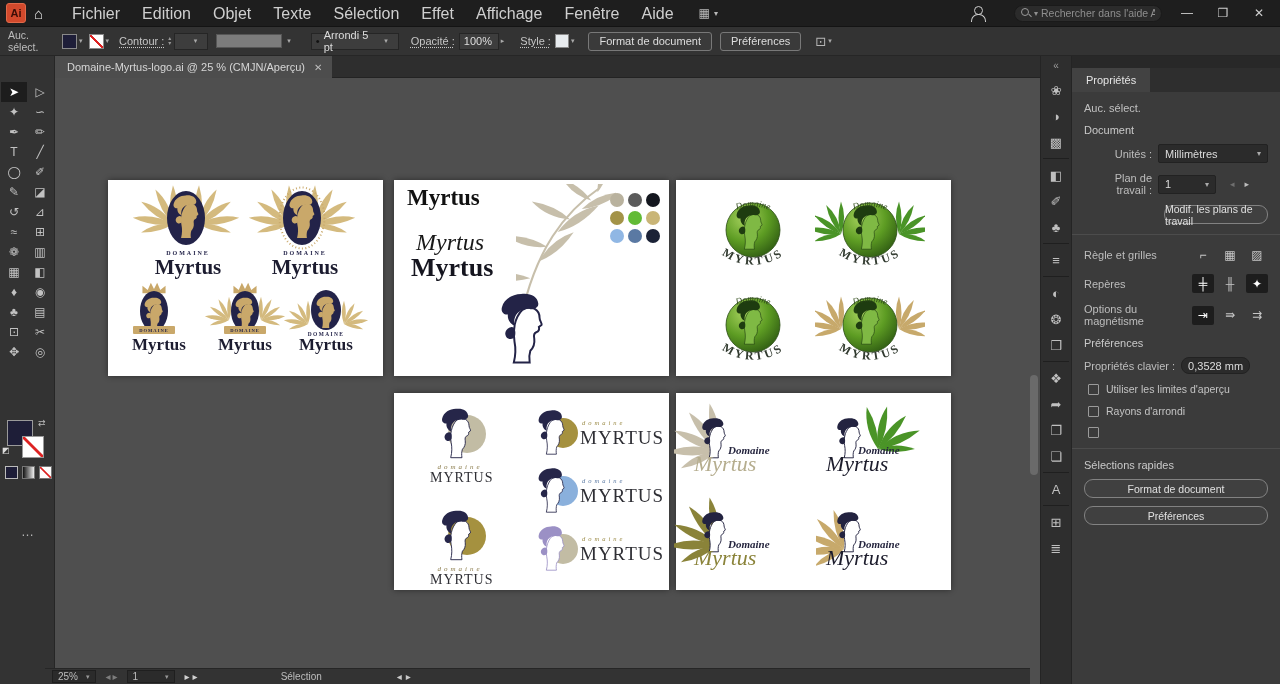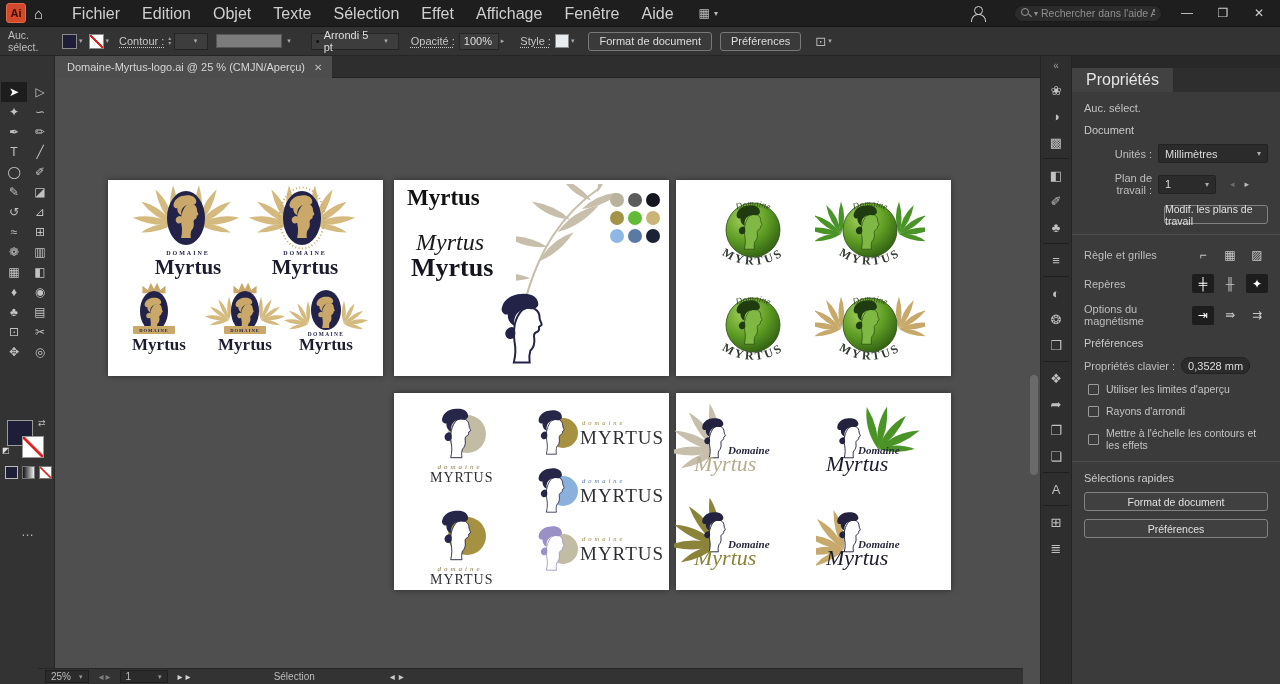--- a/index.html
+++ b/index.html
@@ -64,49 +64,49 @@
   .mode-grad { background:linear-gradient(to right,#111,#eee); }
   .mode-none { background:linear-gradient(to top right,#fff 42%,#d22 47%,#d22 53%,#fff 58%); }
   .tb-extra { position:absolute; width:55px; text-align:center; color:#b5b5b5; }
 
   
   #canvas { position:absolute; left:56px; top:78px; width:984px; height:606px; background:#4f4f4f; overflow:hidden; }
   .artboard { position:absolute; background:#ffffff; box-shadow:0 0 6px rgba(0,0,0,.45); }
   .vscroll { position:absolute; right:2px; top:297px; width:8px; height:100px; background:#6a6a6a; border-radius:4px; }
 
   
-  #statusbar { position:absolute; left:38px; top:668px; width:985px; height:16px; background:#333333; border-top:1px solid #262626; display:flex; align-items:center; font-size:10px; color:#bdbdbd; overflow:hidden; }
+  #statusbar { position:absolute; left:45px; top:668px; width:985px; height:16px; background:#333333; border-top:1px solid #262626; display:flex; align-items:center; font-size:10px; color:#bdbdbd; overflow:hidden; }
   .st-field { height:13px; background:#2b2b2b; border:1px solid #1f1f1f; display:flex; align-items:center; padding:0 5px; gap:8px; margin-left:7px; }
   .st-dim { color:#7d7d7d; margin-left:10px; letter-spacing:2px; }
   .st-nav { color:#d2d2d2; margin-left:10px; letter-spacing:3px; }
   .st-sel { margin-left:80px; }
   .st-icons { margin-left:75px; color:#c9c9c9; letter-spacing:4px; }
 
   
   #dock { position:absolute; left:1040px; top:56px; width:32px; height:628px; background:#2e2e2e; border-left:1px solid #242424; border-right:1px solid #242424; display:flex; flex-direction:column; align-items:center; padding-top:4px; }
   .dock-collapse { color:#9a9a9a; font-size:10px; margin-bottom:6px; }
   .dock-ic { width:24px; height:24px; margin:1px 0; display:flex; align-items:center; justify-content:center; color:#c0c0c0; font-size:13px; }
   .dock-sep { width:26px; height:1px; background:#1f1f1f; margin:3px 0; }
 
   
   #props { position:absolute; left:1072px; top:56px; width:208px; height:628px; background:#3b3b3b; }
   .props-head { height:12px; background:#282828; text-align:right; color:#9a9a9a; font-size:8px; padding-right:4px; }
   .props-tabrow { height:24px; background:#2e2e2e; display:flex; }
-  .props-tab { background:#424242; color:#e4e4e4; font-size:16px; padding:0 14px; display:flex; align-items:center; }
+  .props-tab { background:#424242; color:#e4e4e4; font-size:11px; padding:0 14px; display:flex; align-items:center; }
   .props-body { padding:10px 12px 0 12px; font-size:11px; color:#bdbdbd; }
   .p-line { margin-bottom:6px; }
   .p-sect { color:#c9c9c9; margin:10px 0 8px 0; }
   .p-row { display:flex; align-items:center; margin-bottom:9px; }
   .p-lab { width:74px; text-align:right; padding-right:6px; flex:none; }
   .p-select { flex:1; height:19px; background:#2b2b2b; border:1px solid #222; border-radius:2px; display:flex; align-items:center; justify-content:space-between; padding:0 6px; color:#dcdcdc; }
   .p-select .pchev { font-size:8px; color:#aaa; }
   .p-select.narrow { flex:none; width:58px; }
   .p-arrows { margin-left:14px; letter-spacing:10px; font-size:9px; }
   .p-arrows .dim { color:#6f6f6f; }
-  .p-btn { display:block; height:19px; background:#404040; border:1px solid #828282; border-radius:3px; color:#e0e0e0; font-size:10.5px; display:flex; align-items:center; justify-content:center; }
+  .p-btn { display:block; height:19px; background:#404040; border:1px solid #828282; border-radius:9px; color:#e0e0e0; font-size:10.5px; display:flex; align-items:center; justify-content:center; }
   .p-btn.right { margin-left:80px; }
   .p-div { height:1px; background:#4c4c4c; margin:10px -12px 10px -12px; }
   .icn-row { display:flex; align-items:center; margin-bottom:10px;justify-content:space-between; }
   .icn-row .p-lab2 { flex:1; }
   .p-icn { width:22px; height:19px; display:flex; align-items:center; justify-content:center; color:#c6c6c6; font-size:12px; margin-left:5px; }
   .p-icn.on { background:#1d1d1d; color:#fff; border-radius:2px; }
   .p-inline-field { height:17px; background:#2b2b2b; border:1px solid #222; border-radius:8px; color:#dcdcdc; display:flex; align-items:center; padding:0 6px; margin-left:6px; }
   .chk-row { display:flex; align-items:center; gap:7px; margin:0 0 10px 4px; color:#c3c3c3; font-size:10.5px; }
   .chk { width:11px; height:11px; border:1px solid #9a9a9a; border-radius:1px; flex:none; background:transparent; }
 
@@ -614,21 +614,20 @@
       <div class="chk-row">
         <span class="chk"></span>
         <span>Utiliser les limites d'aperçu</span>
       </div>
       <div class="chk-row">
         <span class="chk"></span>
         <span>Rayons d'arrondi</span>
       </div>
       <div class="chk-row">
         <span class="chk"></span>
-        <span>Mettre à l'échelle les contours et les effets</span>
       </div>
 
       <div class="p-div"></div>
       <div class="p-sect">Sélections rapides</div>
       <div class="p-btn" style="margin-bottom:8px">Format de document</div>
       <div class="p-btn">Préférences</div>
     </div>
   </div>
 
 </div>

